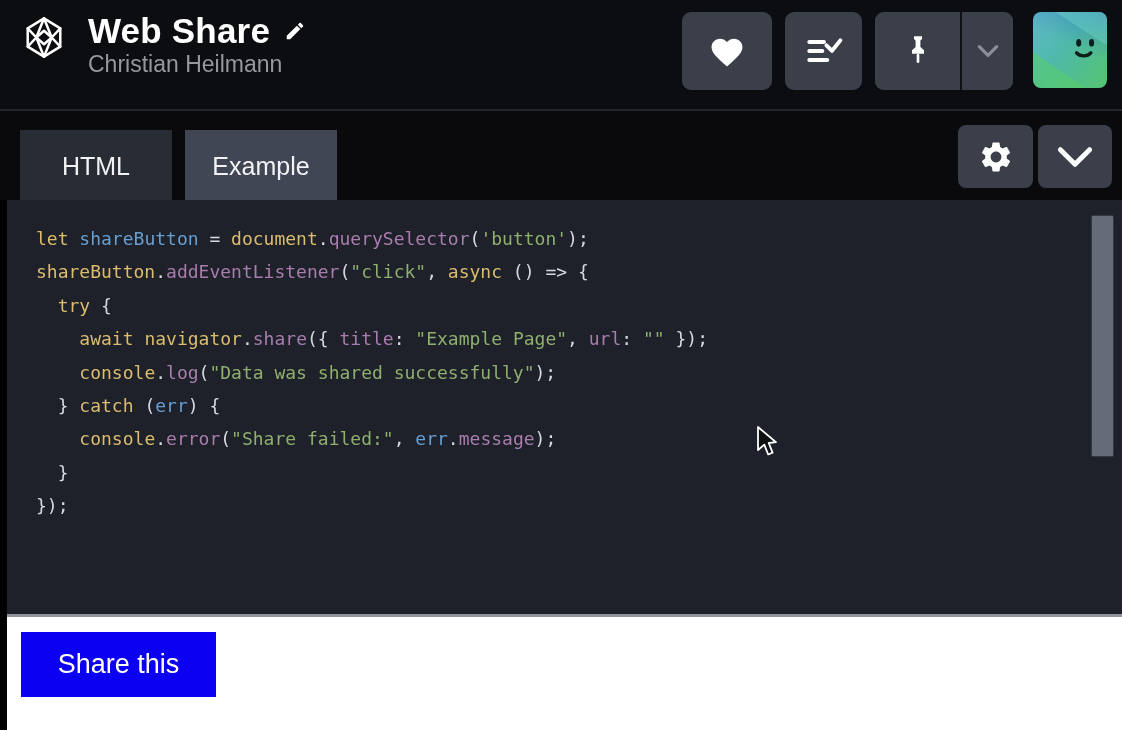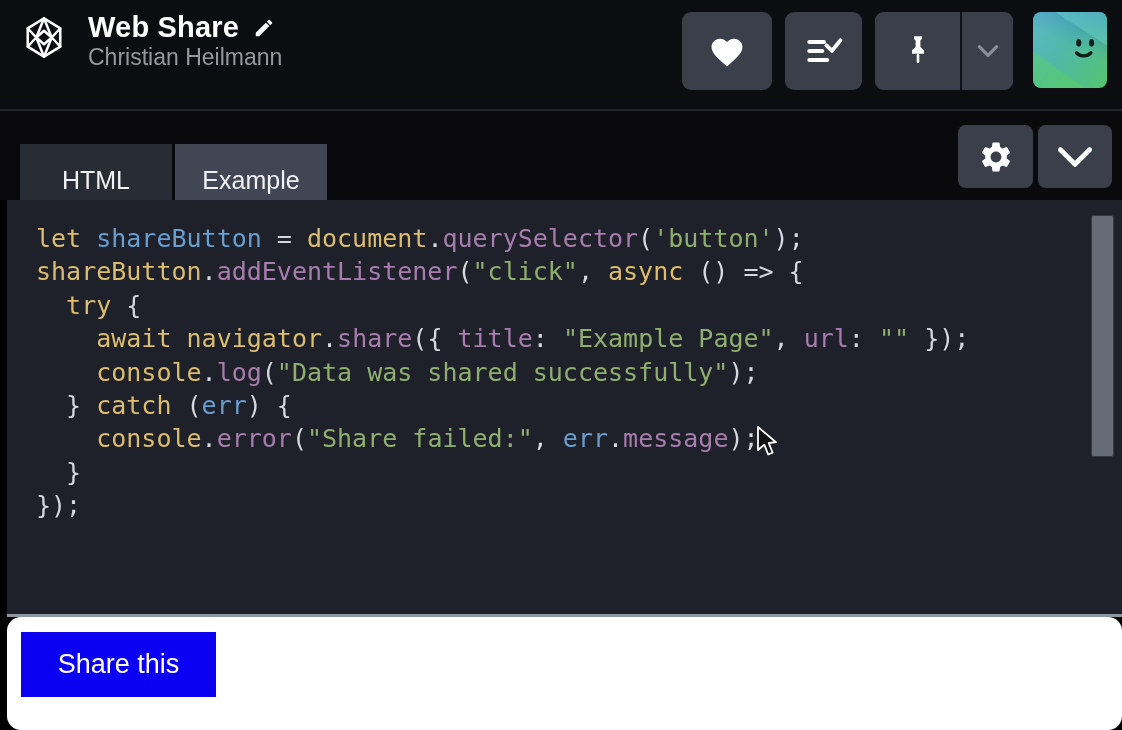--- a/index.html
+++ b/index.html
@@ -6,21 +6,21 @@
   body{
     width:1122px;height:730px;position:relative;overflow:hidden;
     background:#000;font-family:"Liberation Sans",sans-serif;
     -webkit-font-smoothing:antialiased;
   }
   
   .header{position:absolute;left:0;top:0;width:1122px;height:109px;background:#0c0d10;}
   .logo{position:absolute;left:21px;top:13px;width:46px;height:49px;}
   .title-block{position:absolute;left:88px;top:11px;}
   .title-row{display:flex;align-items:center;gap:14px;}
-  .title{color:#fff;font-size:29px;font-weight:bold;letter-spacing:.2px;}
+  .title{color:#fff;font-size:35px;font-weight:bold;letter-spacing:.2px;}
   .pencil{width:22px;height:22px;}
   .author{color:#97979f;font-size:23px;}
   .header-actions{position:absolute;right:15px;top:12px;display:flex;align-items:flex-start;}
   .hbtn{height:78px;background:#3a3f4a;border:none;border-radius:9px;display:flex;align-items:center;justify-content:center;cursor:pointer;padding:0;}
   .hbtn.like{width:90px;margin-right:13px;}
   .hbtn.details{width:77px;margin-right:13px;}
   .split{display:flex;margin-right:20px;border-radius:9px;overflow:hidden;background:#3a3f4a;}
   .split .seg{height:78px;display:flex;align-items:center;justify-content:center;background:#3a3f4a;border:none;cursor:pointer;padding:0;}
   .split .seg.pin{width:87px;border-right:2px solid #101114;}
   .split .seg.menu{width:51px;}
@@ -29,43 +29,43 @@
   .avatar .facet1{position:absolute;left:0;top:0;width:100%;height:100%;
     background:linear-gradient(205deg,rgba(47,112,199,.55) 0%,rgba(47,112,199,0) 45%);}
   .avatar .facet2{position:absolute;left:0;bottom:0;width:100%;height:60%;
     clip-path:polygon(0 100%,0 20%,70% 100%);background:rgba(90,210,90,.45);}
   .avatar .facet3{position:absolute;right:0;top:0;width:70%;height:55%;
     clip-path:polygon(100% 0,0 0,100% 80%);background:rgba(120,225,205,.35);}
   .avatar svg{position:absolute;right:4px;top:16px;}
   .hairline{position:absolute;left:0;top:109px;width:1122px;height:2px;background:#24262d;}
   
   .tabbar{position:absolute;left:0;top:111px;width:1122px;height:89px;background:#0a0a0c;}
-  .tabs{position:absolute;left:20px;top:33px;display:flex;gap:3px;}
+  .tabs{position:absolute;left:20px;top:19px;display:flex;gap:13px;}
   .tab{height:72px;display:flex;align-items:center;justify-content:center;background:#282c35;color:#f2f2f4;font-size:25px;cursor:pointer;border:none;}
   .tab.active{background:#404654;}
   .tab.t-html{width:152px;}
   .tab.t-css{width:126px;}
   .tab.t-js{width:113px;}
   .tab.t-result{width:152px;}
   .tbtn{position:absolute;top:14px;height:63px;background:#3a3f4a;border:none;border-radius:8px;display:flex;align-items:center;justify-content:center;cursor:pointer;}
   .tbtn.settings{right:89px;width:75px;}
   .tbtn.collapse{right:10px;width:74px;}
   
   .editor{position:absolute;left:7px;top:200px;width:1115px;height:414px;background:#1e2129;}
-  .code{padding:22px 40px 0 29px;font-family:"DejaVu Sans Mono","Liberation Mono",monospace;font-size:25px;line-height:33.4px;white-space:pre;}
+  .code{padding:22px 40px 0 29px;font-family:"DejaVu Sans Mono","Liberation Mono",monospace;font-size:18px;line-height:33.4px;white-space:pre;}
   .tok-kw{color:#dcbd6e;}
   .tok-var{color:#dcbd6e;}
   .tok-def{color:#689fd2;}
   .tok-prop{color:#a87dad;}
   .tok-str{color:#8faf6f;}
   .tok-pl{color:#d5d8de;}
   .scroll-thumb{position:absolute;right:8px;top:15px;width:21px;height:240px;background:#656b77;border:1px solid #343842;border-radius:2px;cursor:pointer;}
   .embed-border{position:absolute;left:7px;top:614px;width:1115px;height:3px;background:#8f939c;}
   
-  .result{position:absolute;left:7px;top:617px;width:1115px;height:113px;background:#ffffff;border-radius:14px;}
+  .result{position:absolute;left:7px;top:617px;width:1115px;height:113px;background:#ffffff;}
   .share-btn{position:absolute;left:14px;top:15px;width:195px;height:65px;background:#0b00f1;color:#fff;border:none;font-family:"Liberation Sans",sans-serif;font-size:27px;cursor:pointer;}
   
   .cursor{position:absolute;left:756px;top:426px;width:22px;height:32px;pointer-events:none;}
 </style>
 </head>
 <body>
 
 <div class="header">
   <svg class="logo" viewBox="0 0 48 48" fill="none" stroke="#ffffff" stroke-width="2.6" stroke-linejoin="round" stroke-linecap="round">
     <path d="M24 4 L41 14.5 V33.5 L24 44 L7 33.5 V14.5 Z"></path>

